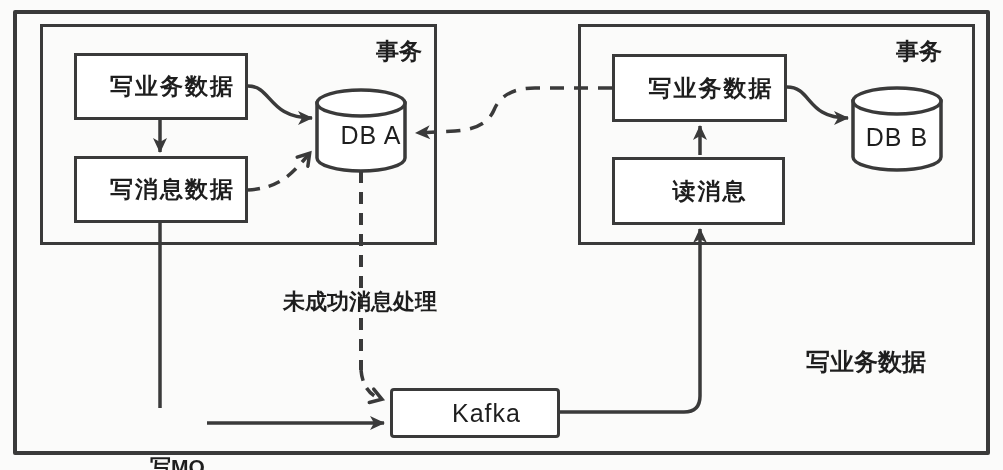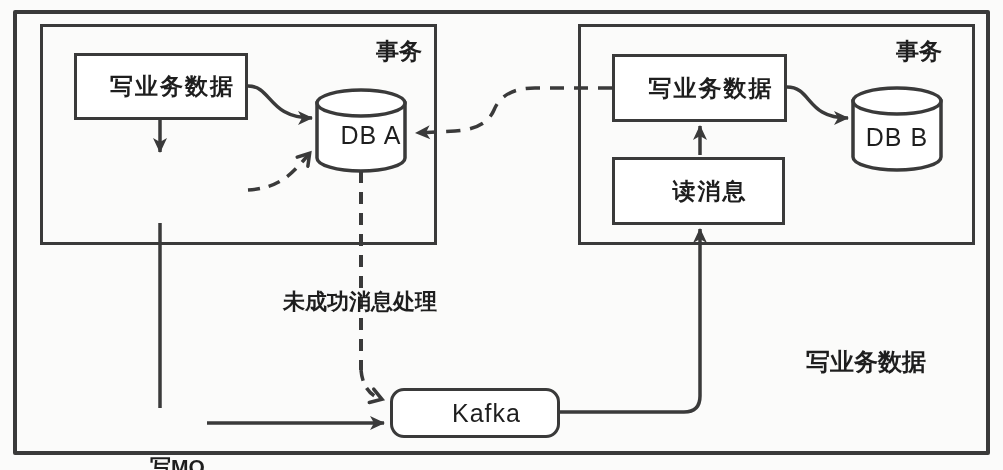--- a/index.html
+++ b/index.html
@@ -29,21 +29,21 @@
     position: absolute; display: flex; align-items: center; justify-content: center;
     background: #ffffff; border: 3px solid #3a3a3a;
     font-size: 23px; font-weight: 600; letter-spacing: 2px; white-space: nowrap; padding-left: 23px;
   }
   .node.b1 { left: 74px;  top: 53px;  width: 174px; height: 67px; }
   .node.b2 { left: 74px;  top: 156px; width: 174px; height: 67px; }
   .node.b3 { left: 612px; top: 54px;  width: 175px; height: 68px; }
   .node.b4 { left: 612px; top: 157px; width: 173px; height: 68px; }
   .node.kafka {
     left: 390px; top: 388px; width: 170px; height: 50px;
-    border-radius: 14px; font-size: 25px; font-weight: 500; letter-spacing: 1px;
+    border-radius: 4px; font-size: 25px; font-weight: 500; letter-spacing: 1px;
   }
 
   .dbtext {
     position: absolute; text-align: center; font-size: 25px; font-weight: 500;
     letter-spacing: 1px; white-space: nowrap;
   }
   .dbtext.dba { left: 317px; top: 121px; width: 88px; margin-left: 10px; }
   .dbtext.dbb { left: 853px; top: 123px; width: 88px; }
 
   .flabel { position: absolute; font-weight: 700; white-space: nowrap; }
@@ -98,20 +98,21 @@
       <ellipse cx="361" cy="103" rx="44" ry="13" fill="#ffffff" stroke="#3a3a3a" stroke-width="3.5"></ellipse>
     </g>
 
     <g>
       <path d="M853,101 L853,157 A44,13 0 0 0 941,157 L941,101 Z" fill="#ffffff" stroke="#3a3a3a" stroke-width="3.5"></path>
       <ellipse cx="897" cy="101" rx="44" ry="13" fill="#ffffff" stroke="#3a3a3a" stroke-width="3.5"></ellipse>
     </g>
   </svg>
 
   <div class="node b1">写业务数据</div>
+  <div class="node b2">写消息数据</div>
   <div class="node b3">写业务数据</div>
   <div class="node b4">读消息</div>
   <div class="node kafka">Kafka</div>
 
   <div class="dbtext dba">DB A</div>
   <div class="dbtext dbb">DB B</div>
 
   <div class="flabel txnl">事务</div>
   <div class="flabel txnr">事务</div>
   <div class="flabel unsucc">未成功消息处理</div>

